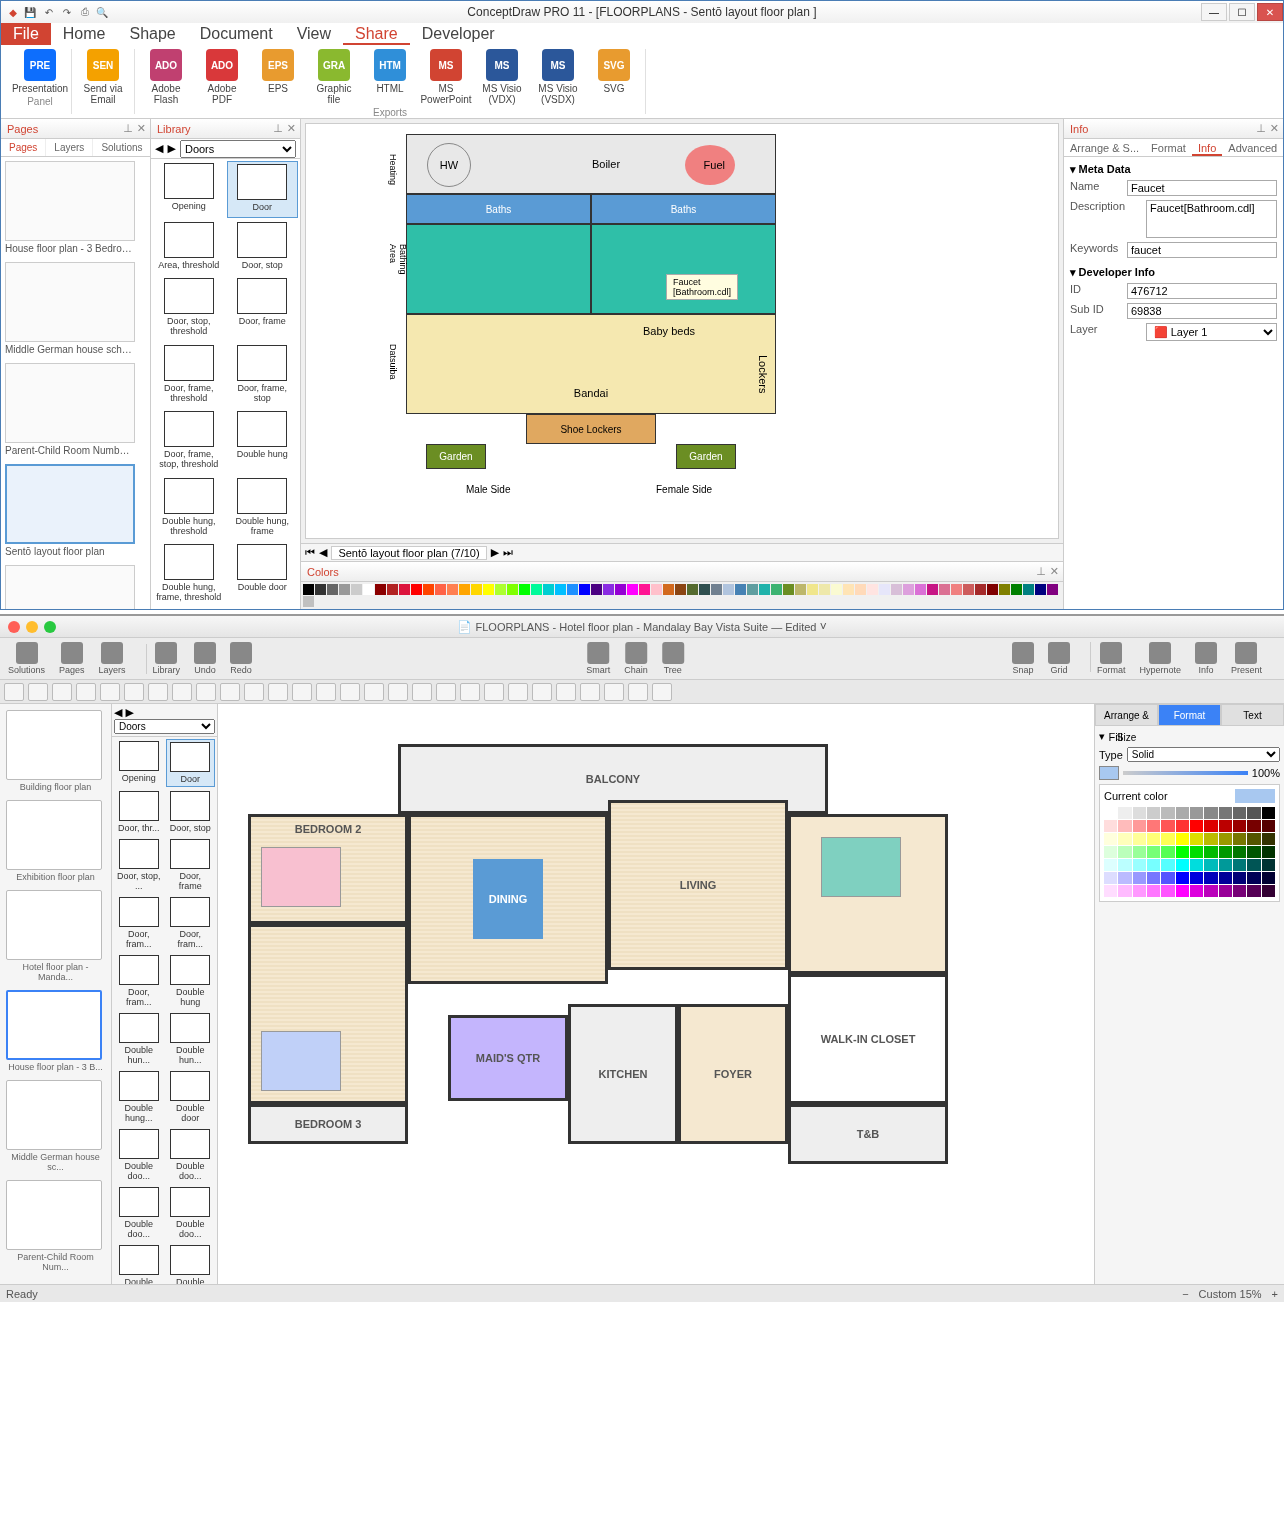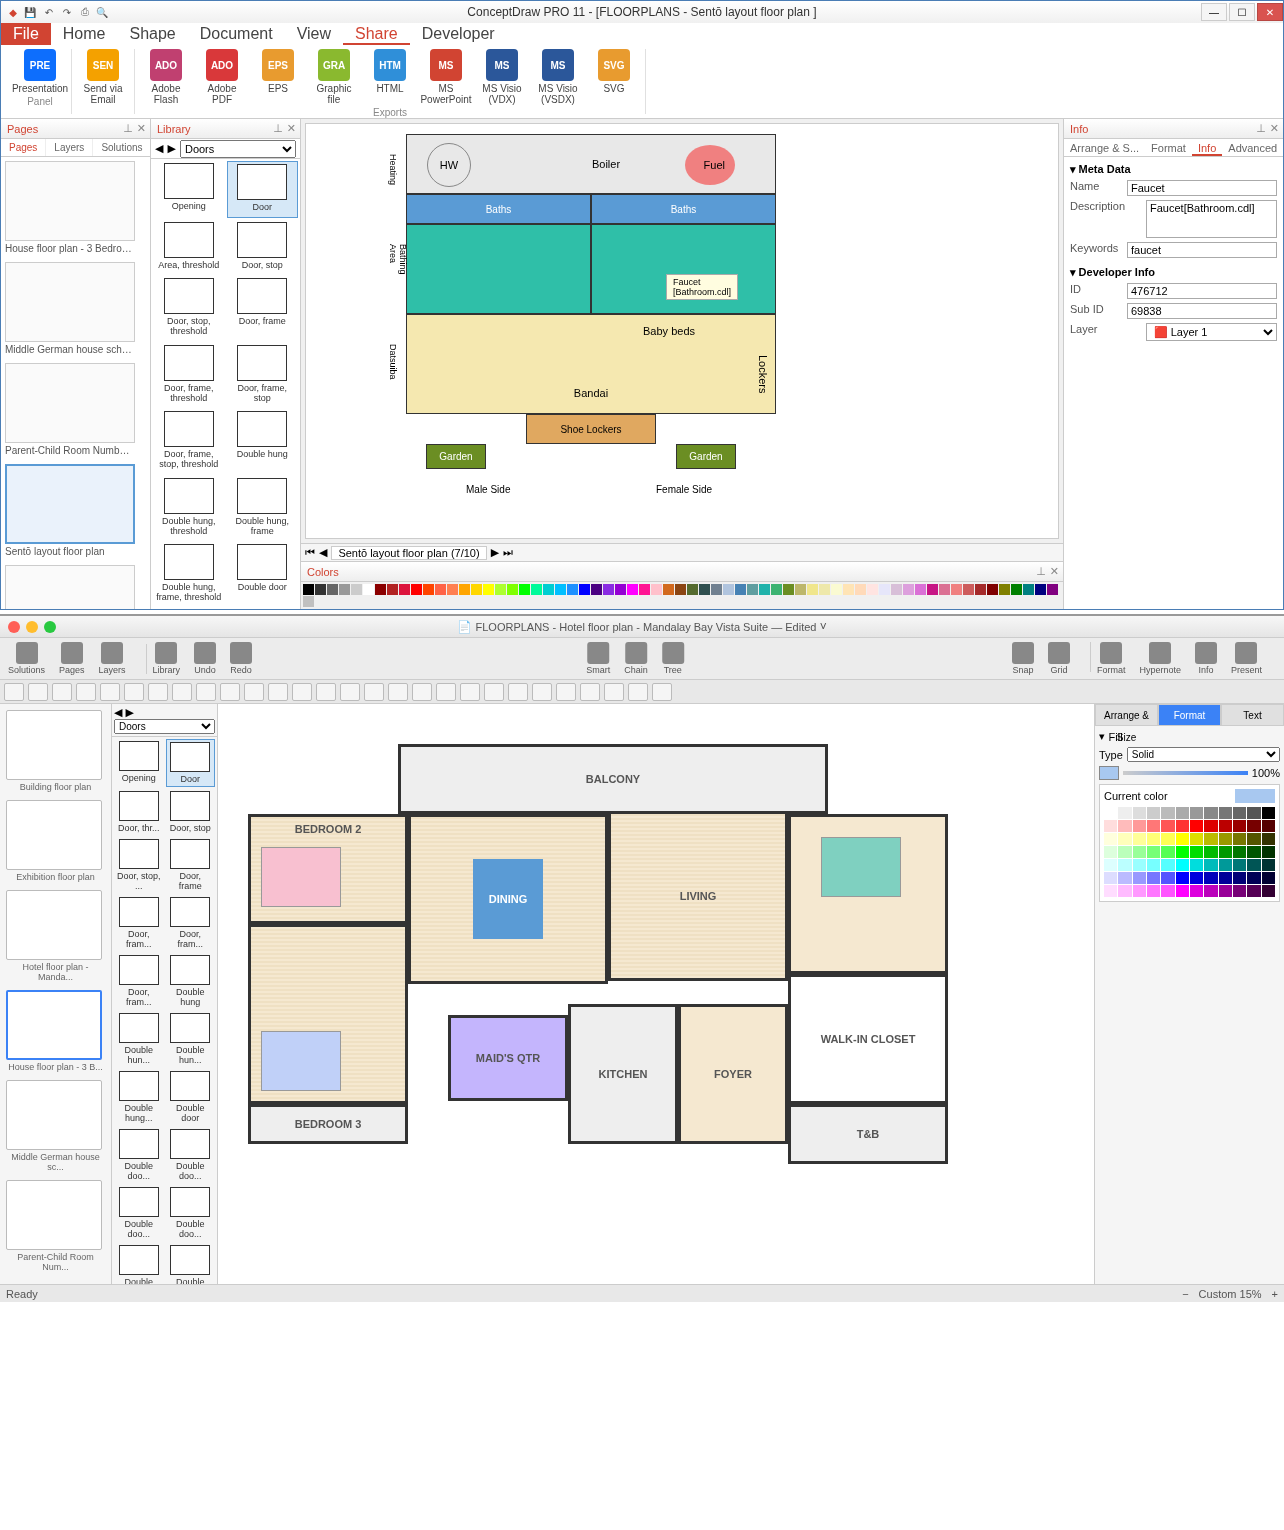--- a/index.html
+++ b/index.html
@@ -715,21 +715,21 @@
     <div class="mac-canvas">
       <div class="fp2">
         <div class="rm" style="left:150px;top:0;width:430px;height:70px;background:#eee">BALCONY</div>
         <div class="rm" style="left:0;top:70px;width:160px;height:110px">
           <div style="position:absolute;left:10px;top:30px;width:80px;height:60px;background:#f8c0d0;border:1px solid #999"></div>
           <span style="position:absolute;top:6px">BEDROOM 2</span>
         </div>
         <div class="rm" style="left:160px;top:70px;width:200px;height:170px">
           <div style="width:70px;height:80px;background:#5a9bd5;display:flex;align-items:center;justify-content:center;color:#fff">DINING</div>
         </div>
-        <div class="rm" style="left:360px;top:67px;width:180px;height:170px">
+        <div class="rm" style="left:360px;top:56px;width:180px;height:170px">
           <span>LIVING</span>
         </div>
         <div class="rm" style="left:540px;top:70px;width:160px;height:160px;background:#f5e8d0">
           <div style="position:absolute;left:30px;top:20px;width:80px;height:60px;background:#7fd0c0;border:1px solid #999"></div>
         </div>
         <div class="rm" style="left:540px;top:230px;width:160px;height:130px;background:#fff">WALK-IN CLOSET</div>
         <div class="rm" style="left:0;top:180px;width:160px;height:180px">
           <div style="position:absolute;left:10px;bottom:10px;width:80px;height:60px;background:#c0d0f8;border:1px solid #999"></div>
         </div>
         <div class="rm" style="left:0;top:360px;width:160px;height:40px;background:#eee">BEDROOM 3</div>

